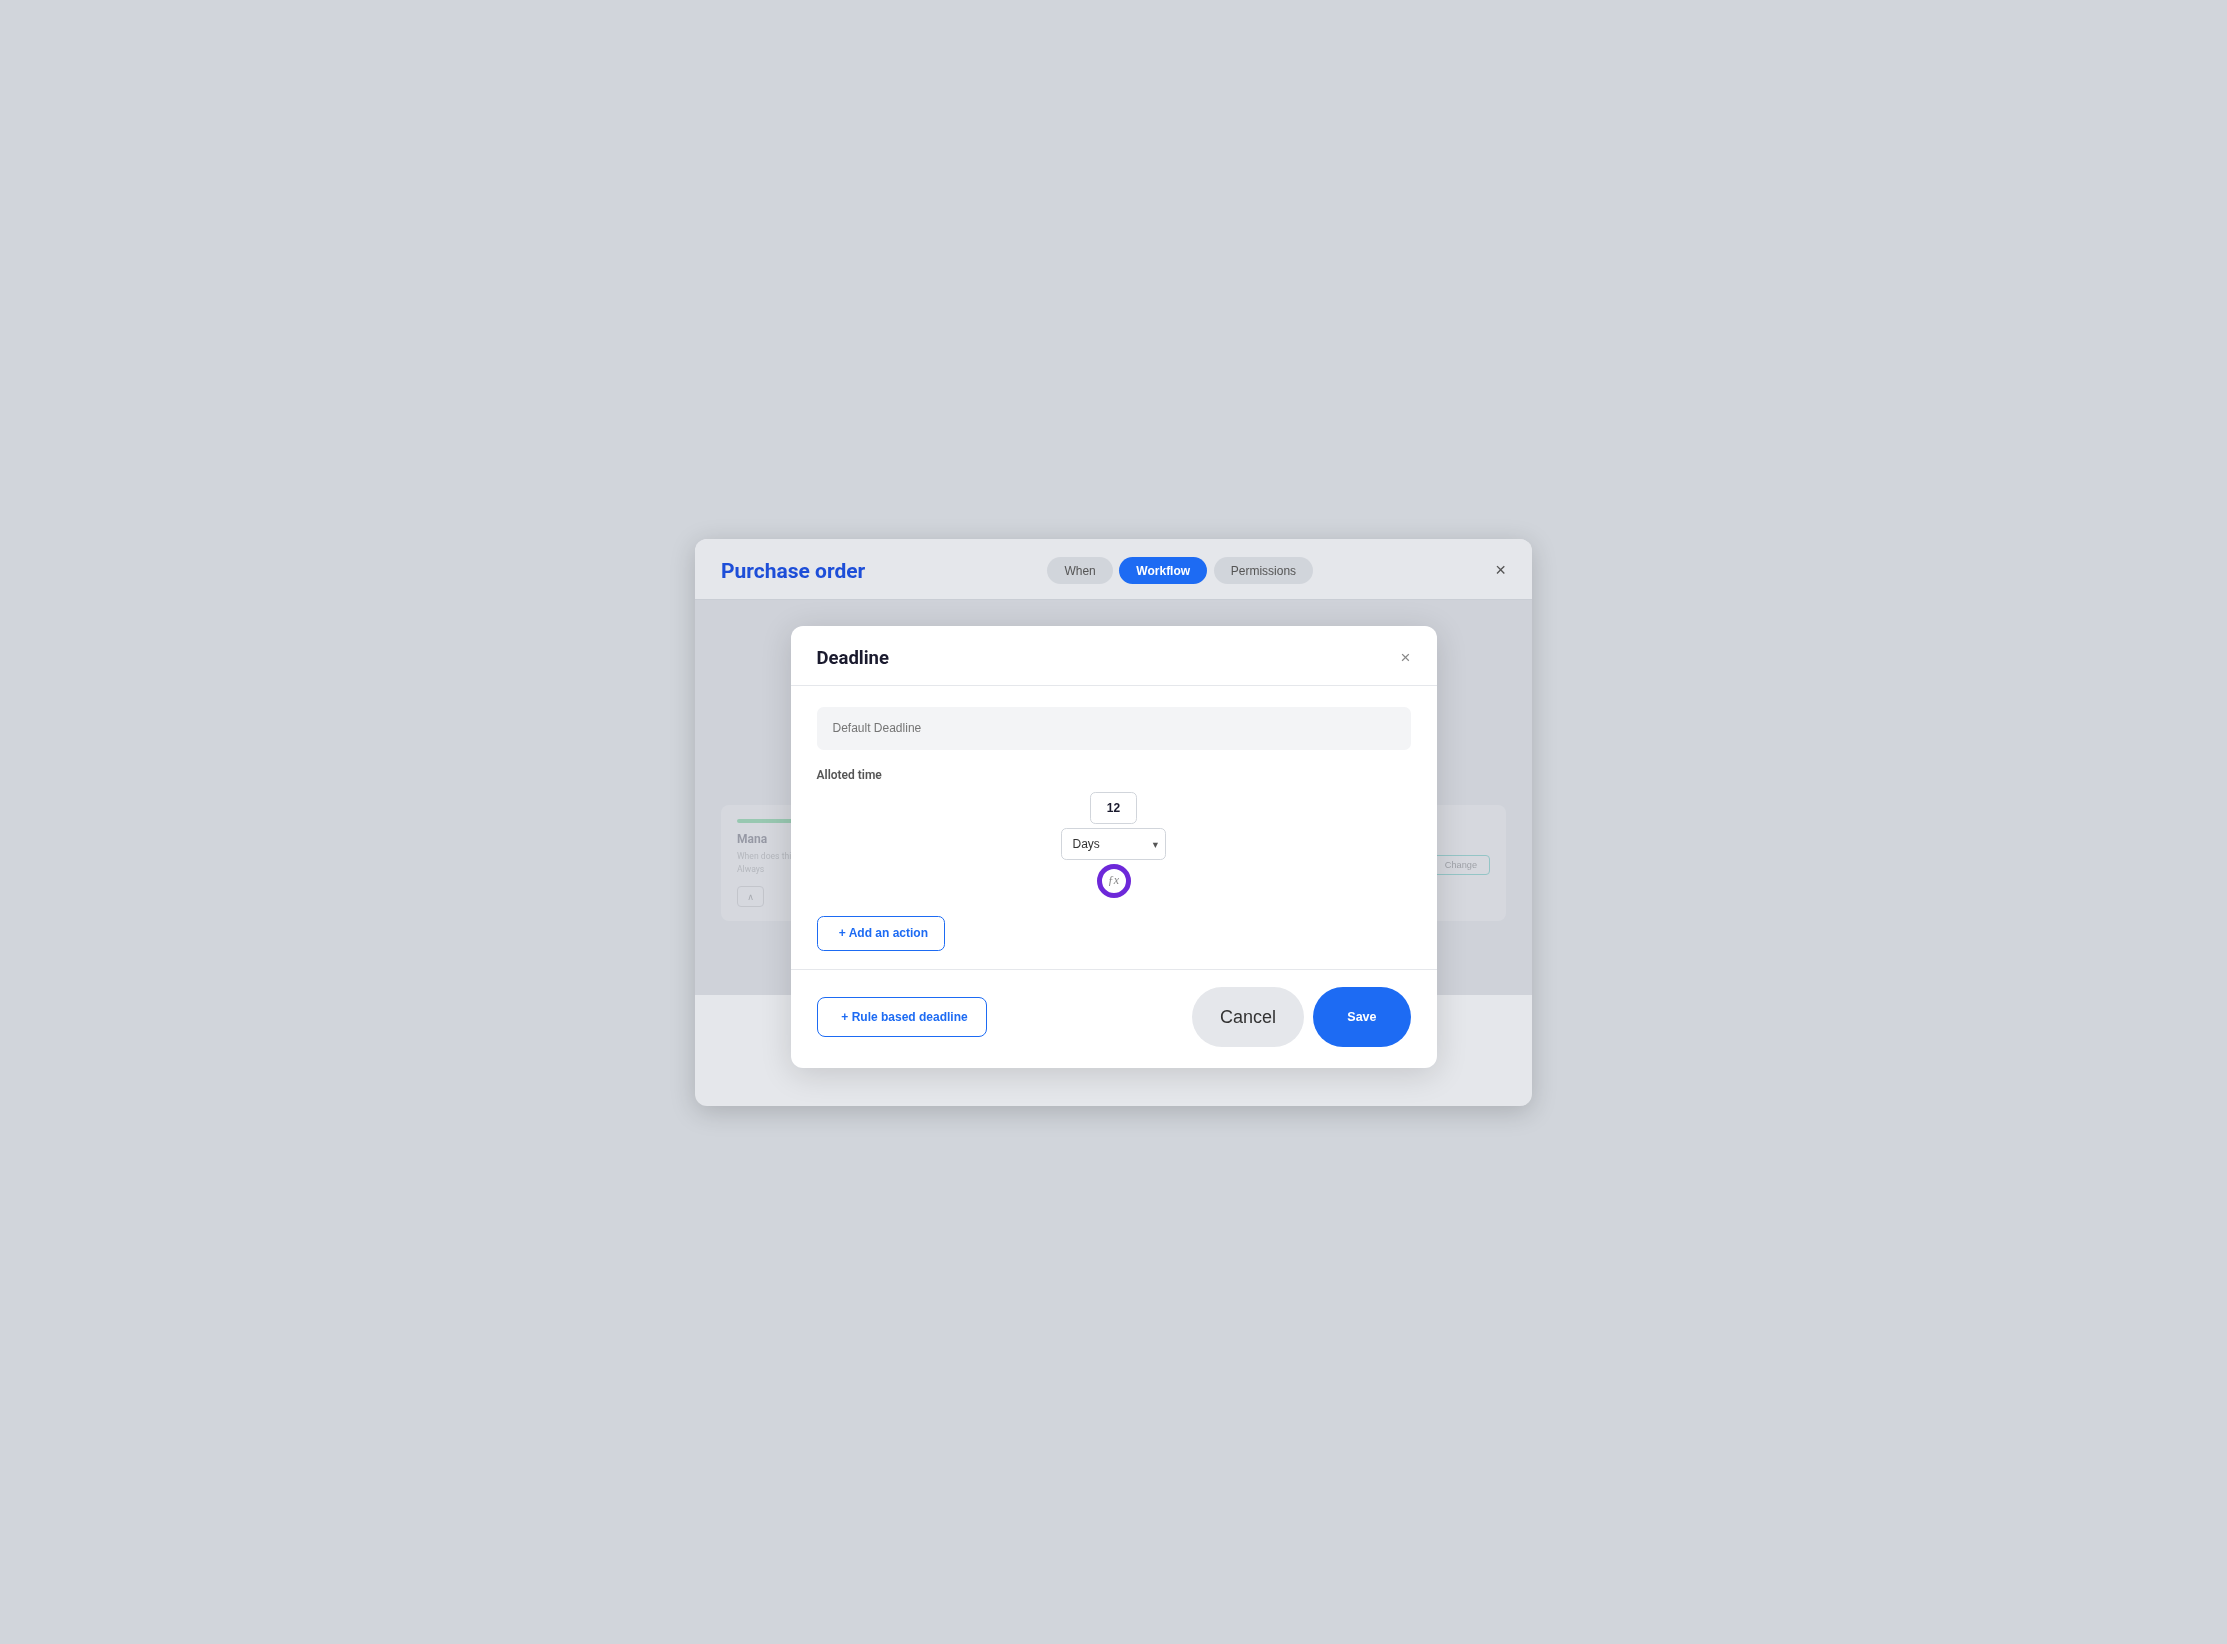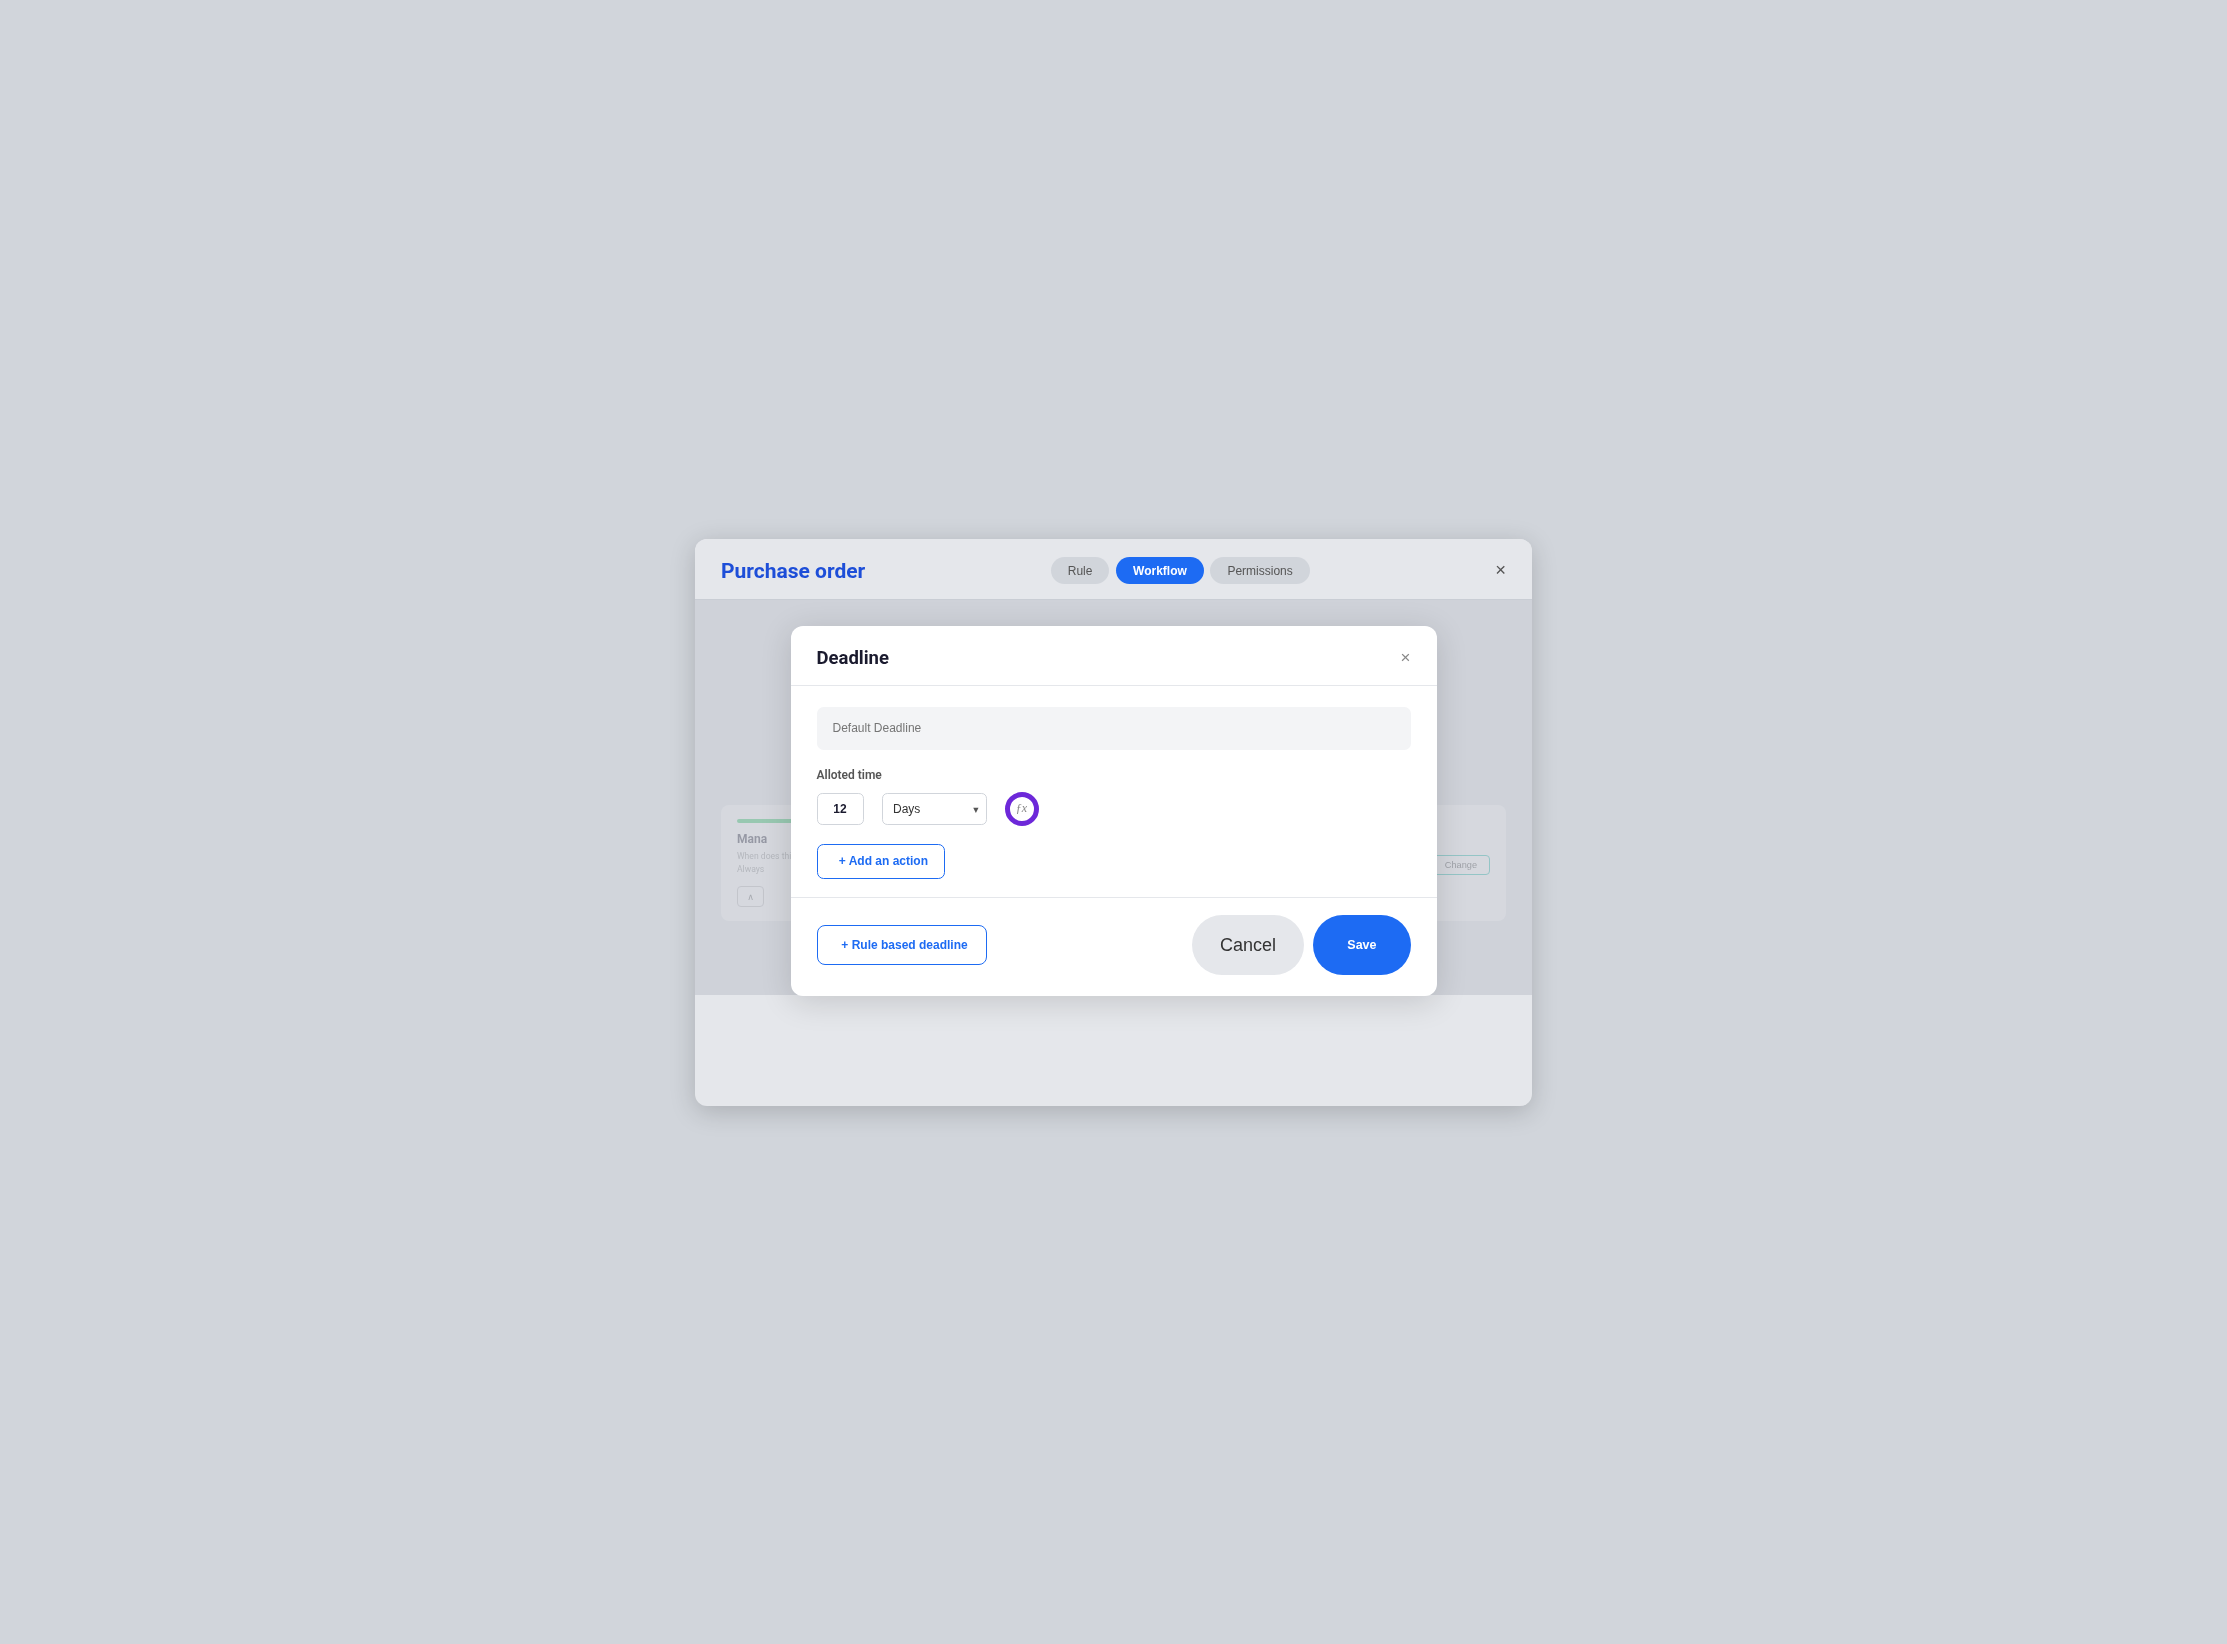--- a/index.html
+++ b/index.html
@@ -229,22 +229,23 @@
     .alloted-time-label {
       font-size: 12px;
       font-weight: 600;
       color: #555;
       margin-bottom: 9.2px;
     }
 
     .alloted-time-row {
       display: flex;
       align-items: center;
-      gap: 18px;
+      gap: 4px;
       margin-bottom: 18.5px;
+      flex-direction: column;
     }
 
     .time-number-input {
       width: 47px;
       border: 1px solid #d1d5db;
       border-radius: 5.3px;
       padding: 8px 9.2px;
       font-size: 12px;
       color: #1a1a2e;
       font-weight: 600;
@@ -368,21 +369,21 @@
   </style>
 </head>
 <body>
 
 <div class="app-container">
 
   <div class="app-header">
     <h1 class="app-title">Purchase order</h1>
 
     <div class="header-tabs">
-      <button class="header-tab inactive">Rule</button>
+      <button class="header-tab inactive">When</button>
       <button class="header-tab active">Workflow</button>
       <button class="header-tab inactive">Permissions</button>
     </div>
 
     <button class="close-icon-btn">
       <span>×</span>
     </button>
   </div>
 
   <div class="header-divider"></div>

